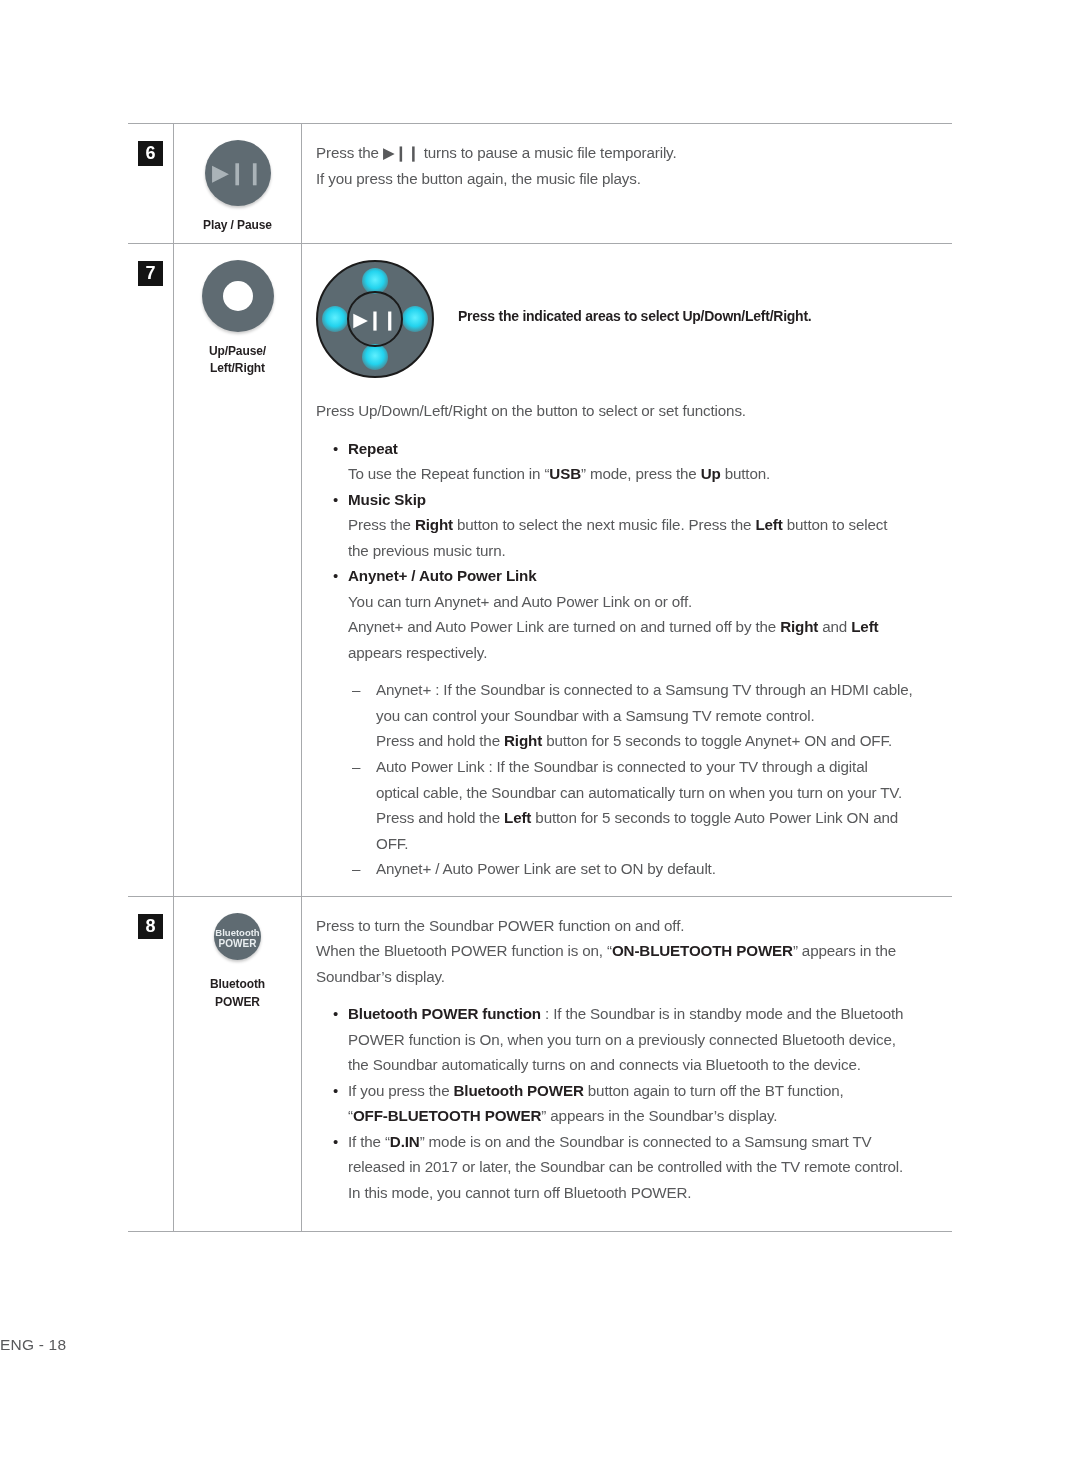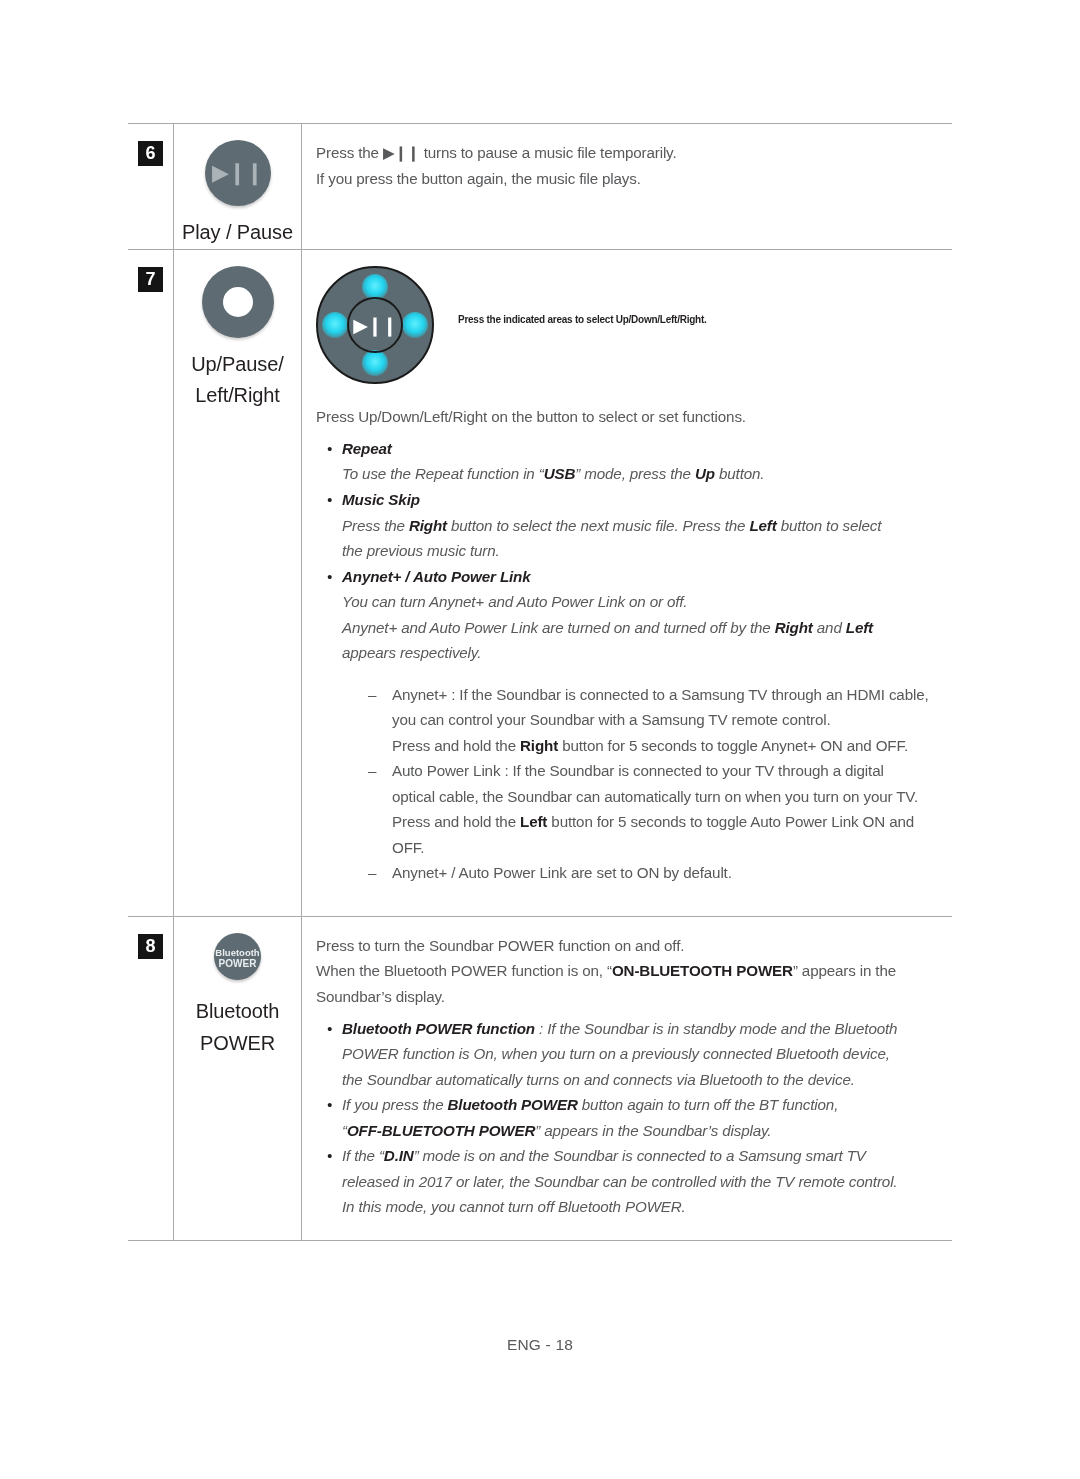--- a/index.html
+++ b/index.html
@@ -63,22 +63,22 @@
     background: #141414;
     color: #ffffff;
     font-size: 18px;
     font-weight: bold;
     text-align: center;
     font-family: "Liberation Sans", sans-serif;
   }
 
   
   .icon-caption {
-    font-size: 20px;
-    font-weight: normal;
+    font-size: 12px;
+    font-weight: bold;
     color: #231f20;
     line-height: 1.72;
     margin-top: 9px;
     letter-spacing: -0.1px;
   }
 
   
   .btn-round {
     width: 66px;
     height: 66px;
@@ -180,21 +180,21 @@
   .dpad .dot.down  { left: 50%; margin-left: -13px; bottom: 6px; }
   .dpad .dot.left  { top: 50%; margin-top: -13px; left: 4px; }
   .dpad .dot.right { top: 50%; margin-top: -13px; right: 4px; }
 
   .dpad-row {
     display: flex;
     align-items: flex-start;
     margin-bottom: 4px;
   }
   .dpad-caption {
-    font-size: 10px;
+    font-size: 14px;
     font-weight: bold;
     color: #231f20;
     padding-left: 24px;
     padding-top: 48px;
     letter-spacing: -0.25px;
   }
 
   
   .txt {
     font-size: 15.2px;
@@ -202,44 +202,43 @@
     color: #58595b;
     letter-spacing: -0.15px;
   }
   .txt b, .b {
     color: #231f20;
     font-weight: bold;
   }
 
   ul.bul {
     list-style: none;
-    margin: 6px;
+    margin: 12px;
     padding: 0;
-    font-style: italic;
   }
   ul.bul > li {
     position: relative;
     padding-left: 20px;
     font-size: 15.2px;
     line-height: 1.68;
     letter-spacing: -0.15px;
   }
   ul.bul > li::before {
     content: "\2022";
     position: absolute;
     left: 5px;
     top: 0;
     color: #231f20;
     font-size: 15px;
   }
   ul.bul > li.nobullet::before { content: ""; }
 
   ul.dash {
     list-style: none;
-    margin: 16px;
+    margin: 0;
     padding: 0 0 0 34px;
   }
   ul.dash > li {
     position: relative;
     padding-left: 26px;
     font-size: 15.2px;
     line-height: 1.68;
     letter-spacing: -0.15px;
   }
   ul.dash > li::before {
@@ -249,21 +248,21 @@
     top: 0;
     color: #58595b;
   }
 
   
   .footer {
     position: absolute;
     left: 0;
     top: 1336px;
     width: 1080px;
-    text-align: center;
+    text-align: left;
     font-size: 15.5px;
     color: #58595b;
     letter-spacing: 0.2px;
   }
 </style>
 </head>
 <body>
 
 <div class="page">
 

